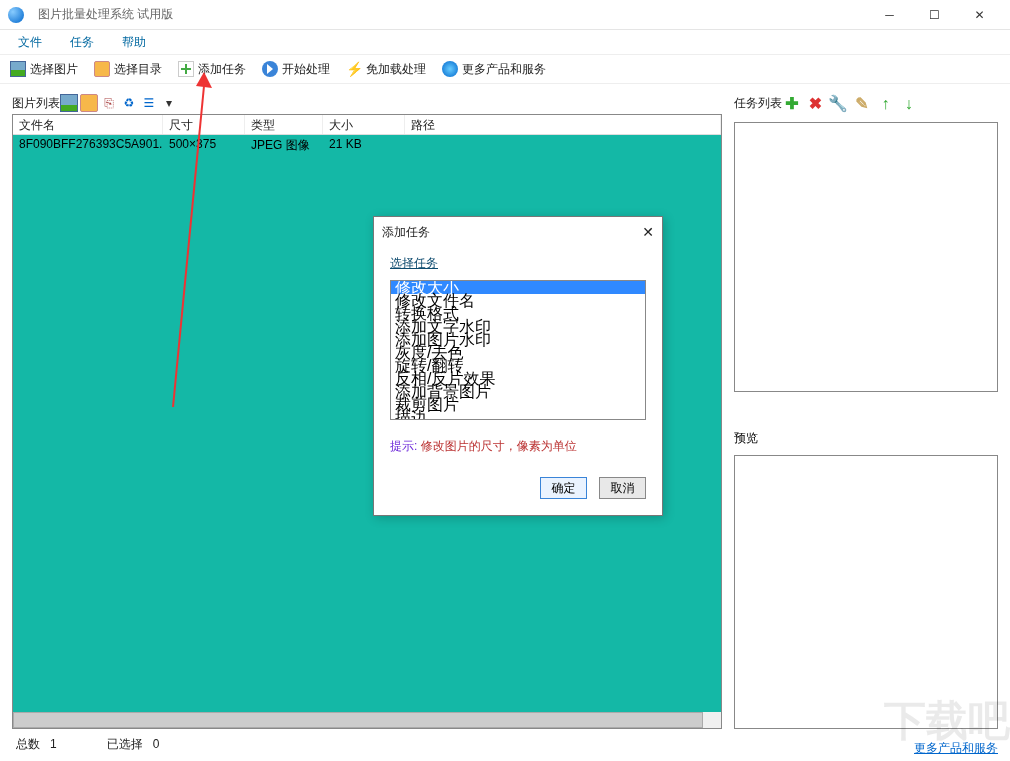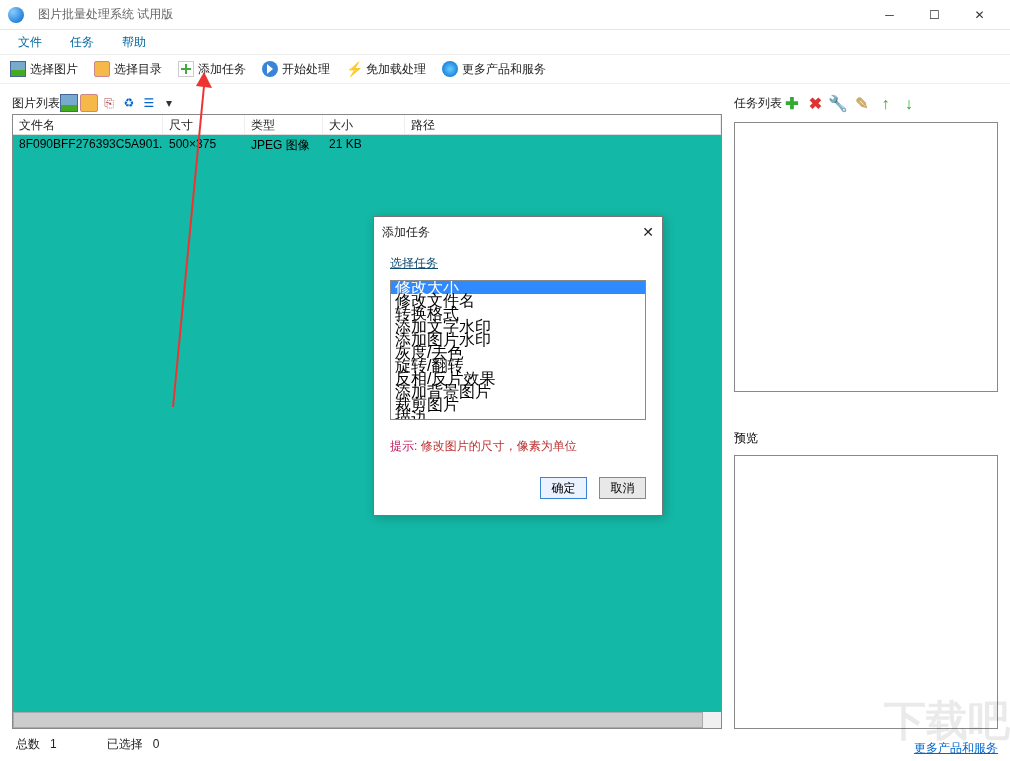--- a/index.html
+++ b/index.html
@@ -61,21 +61,21 @@
 
 .dialog { position: absolute; left: 373px; top: 216px; width: 290px; background:#fff; border:1px solid #777; box-shadow: 2px 2px 10px rgba(0,0,0,0.2); }
 .dialog .dlg-title { height: 30px; display:flex; align-items:center; justify-content:space-between; padding:0 8px; color:#222; }
 .dialog .dlg-close { font-size:14px; }
 .dialog .dlg-body { padding: 8px 16px 16px; }
 .dialog .grp-label { color:#0c4a6e; margin-bottom:8px;text-decoration:underline; }
 .dialog .listbox { border:1px solid #888; height:140px; overflow:hidden; background:#fff; font-family:"SimSun"; }
 .dialog .listbox .opt { padding:0 4px; line-height:13px; font-size:16px; }
 .dialog .listbox .opt.sel { background:#2f89ff; color:#fff; }
 .dialog .hint { color:#b33; margin-top:18px; }
-.dialog .hint .lbl { color:#be185d; }
+.dialog .hint .lbl { color:#6d28d9; }
 .dialog .btns { display:flex; justify-content:flex-end; gap:12px; margin-top:22px; }
 .dialog .btns button { width:47px; height:22px; border:1px solid #888; background:#e8e8e8; }
 .dialog .btns button.primary { border:1px solid #3a84d8; background:#eaf3ff; }
 </style>
 </head>
 <body>
 
 <div class="titlebar">
   <div class="app-icon"></div>
   <div class="title">图片批量处理系统 试用版</div>

